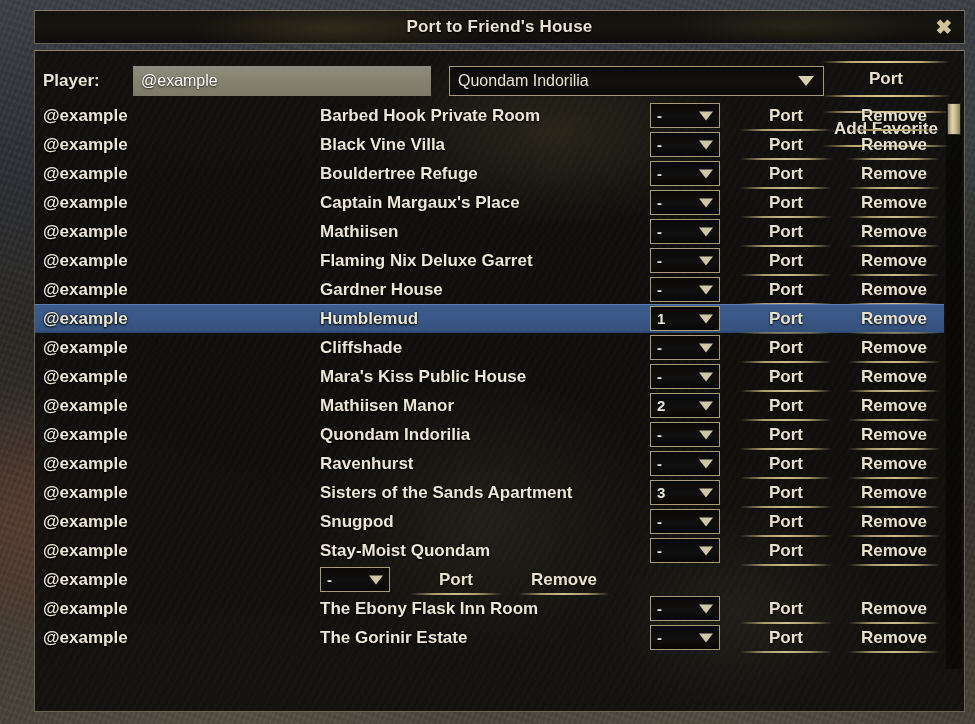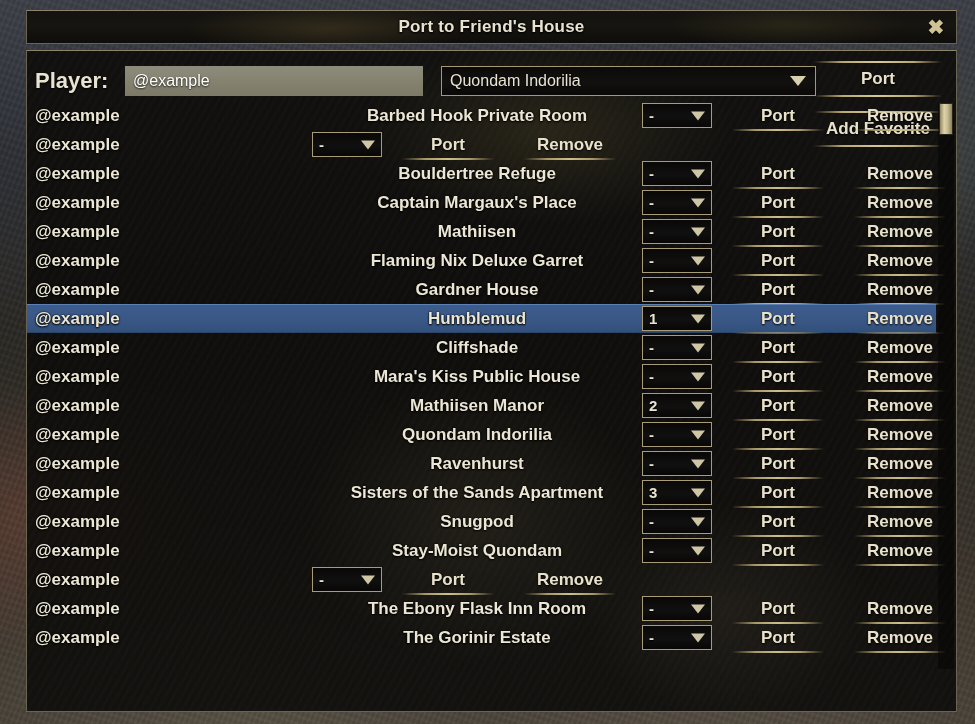--- a/index.html
+++ b/index.html
@@ -34,21 +34,21 @@
     inset: 0;
     background:
       repeating-linear-gradient(112deg, rgba(255,255,255,0.028) 0 2px, rgba(0,0,0,0.045) 2px 5px),
       repeating-linear-gradient(18deg, rgba(255,255,255,0.018) 0 3px, rgba(0,0,0,0.03) 3px 7px);
     opacity: .85;
   }
 
   
   #dialog {
     position: absolute;
-    left: 26px;
+    left: 34px;
     top: 10px;
     width: 931px;
     height: 702px;
   }
 
   .titlebar {
     position: relative;
     height: 34px;
     background: linear-gradient(180deg, #131210 0%, #17150f 45%, #0e0d0b 100%);
     border: 1px solid #6a6352;
@@ -118,21 +118,21 @@
   
   .top-row {
     position: relative;
     display: flex;
     align-items: center;
     padding: 14px 0 0 8px;
     height: 46px;
   }
   .player-label {
     color: #e9e4d2;
-    font-size: 22px;
+    font-size: 17px;
     font-weight: bold;
     width: 90px;
     text-shadow: 0 1px 2px #000;
   }
   .player-input {
     width: 298px;
     height: 30px;
     background: linear-gradient(180deg, #8d8b7c 0%, #85836f 50%, #7c7a68 100%);
     border: none;
     color: #ffffff;
@@ -235,21 +235,20 @@
     font-weight: bold;
     text-shadow: 0 1px 2px #000, 0 0 2px #000;
   }
   .c-house {
     width: 330px;
     color: #ece7d4;
     font-size: 17px;
     font-weight: bold;
     text-shadow: 0 1px 2px #000, 0 0 2px #000;
     white-space: nowrap;
-    text-align: center;
   }
   .c-slot {
     width: 80px;
     display: flex;
     justify-content: flex-start;
   }
   .slot-box {
     position: relative;
     width: 70px;
     height: 25px;
@@ -296,21 +295,21 @@
   .row-btn::after {
     content: "";
     position: absolute;
     left: 6px; right: 6px; bottom: -2px;
     height: 2px;
     background: linear-gradient(90deg, rgba(140,125,80,0) 0%, #a79668 25%, #cdbe8d 50%, #a79668 75%, rgba(140,125,80,0) 100%);
   }
   .row.selected .row-btn::after { opacity: .55; }
 
   .c-port   { width: 112px; display: flex; justify-content: center; }
-  .c-remove { width: 118px; display: flex; justify-content: flex-end; }
+  .c-remove { width: 118px; display: flex; justify-content: flex-start; }
 
   
   .scrollbar {
     position: absolute;
     right: 2px;
     top: 2px;
     width: 16px;
     height: 566px;
     background: rgba(0,0,0,0.38);
   }
@@ -367,20 +366,21 @@
             </div>
             <div class="cell c-port">
               <button class="row-btn">Port</button>
             </div>
             <div class="cell c-remove">
               <button class="row-btn">Remove</button>
             </div>
           </div>
           <div class="row">
             <div class="cell c-player">@example</div>
+            <div class="cell c-house">Black Vine Villa</div>
             <div class="cell c-slot">
               <div class="slot-box">
                 <span class="slot-val">-</span>
                 <span class="slot-caret"></span>
               </div>
             </div>
             <div class="cell c-port">
               <button class="row-btn">Port</button>
             </div>
             <div class="cell c-remove">

